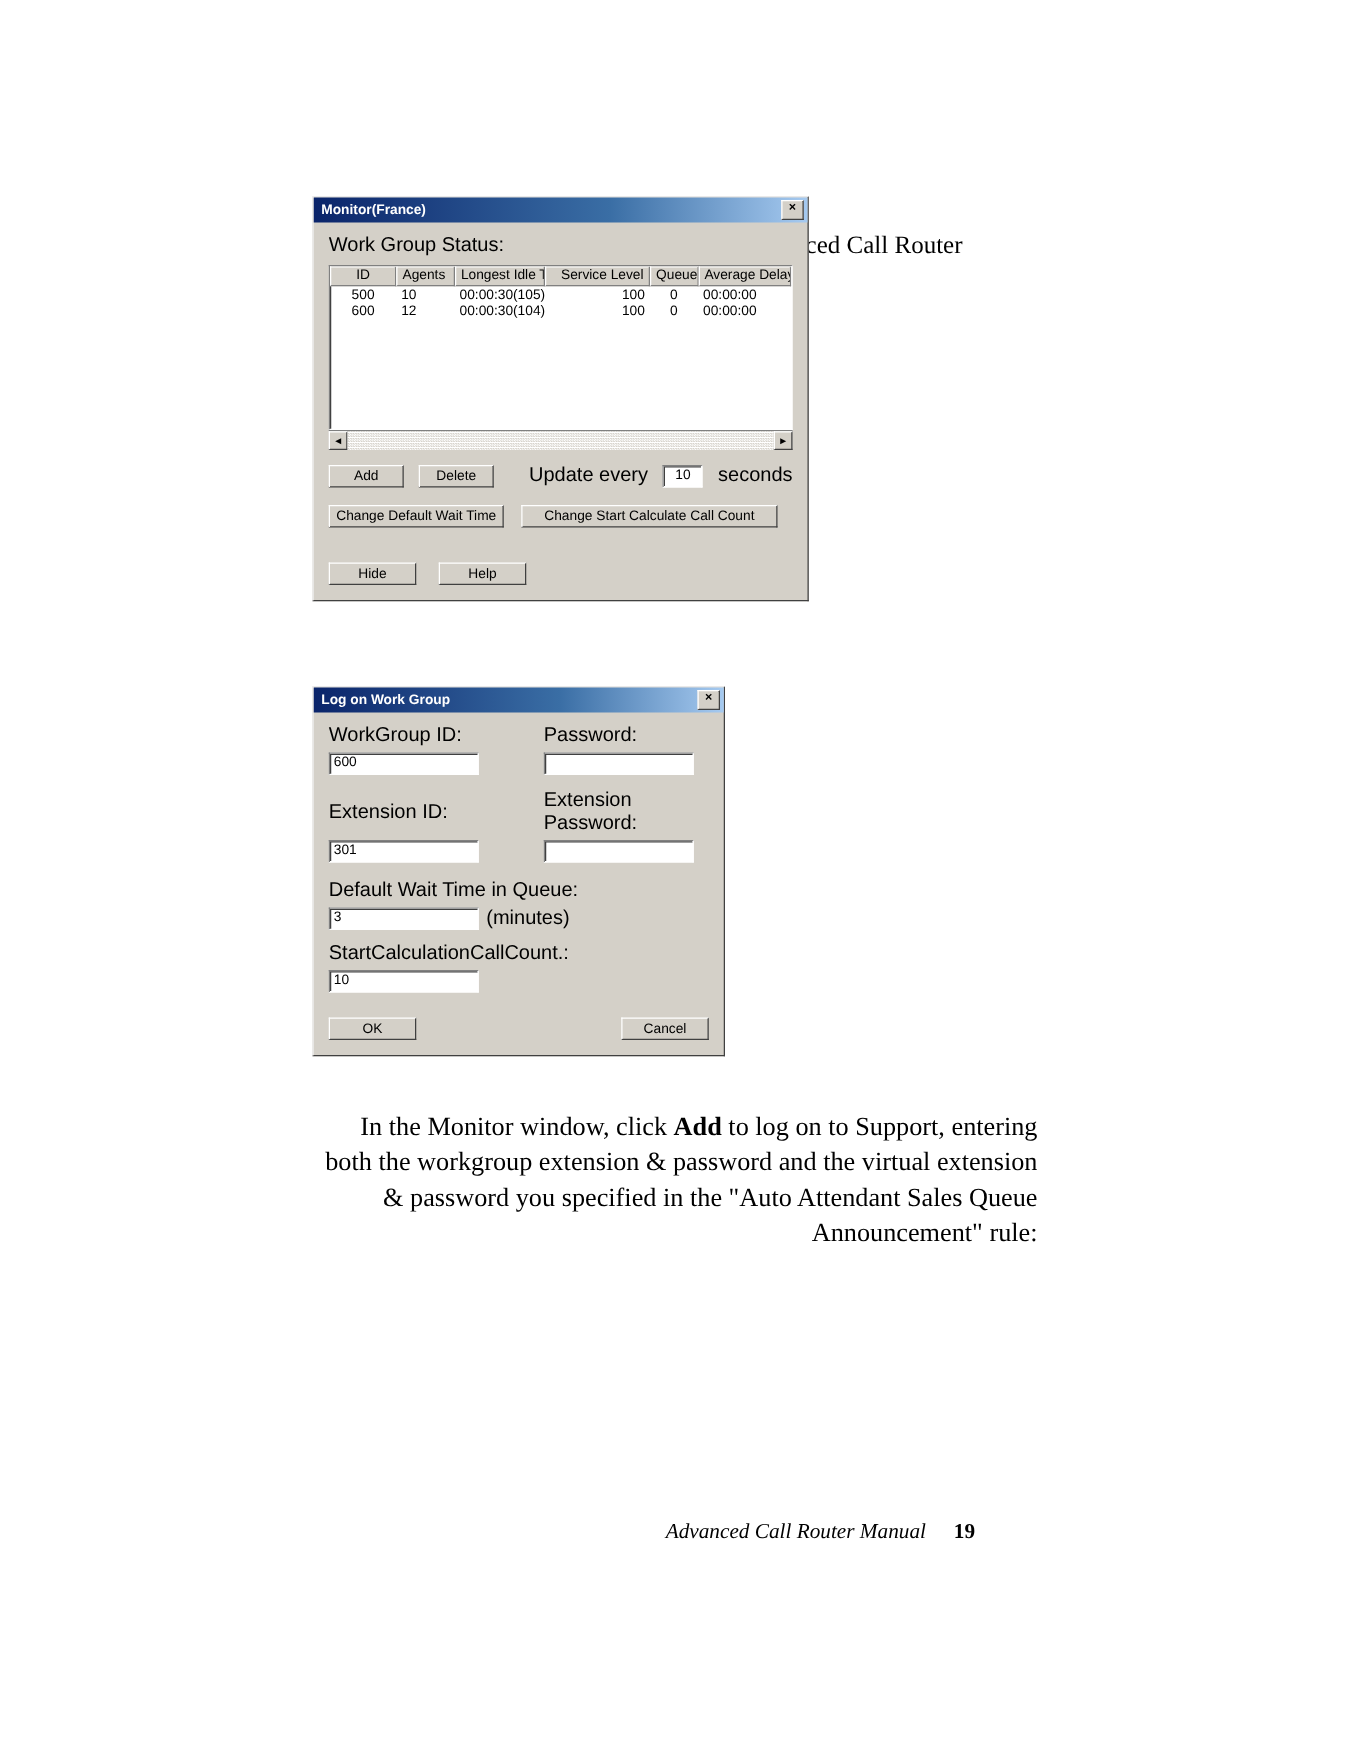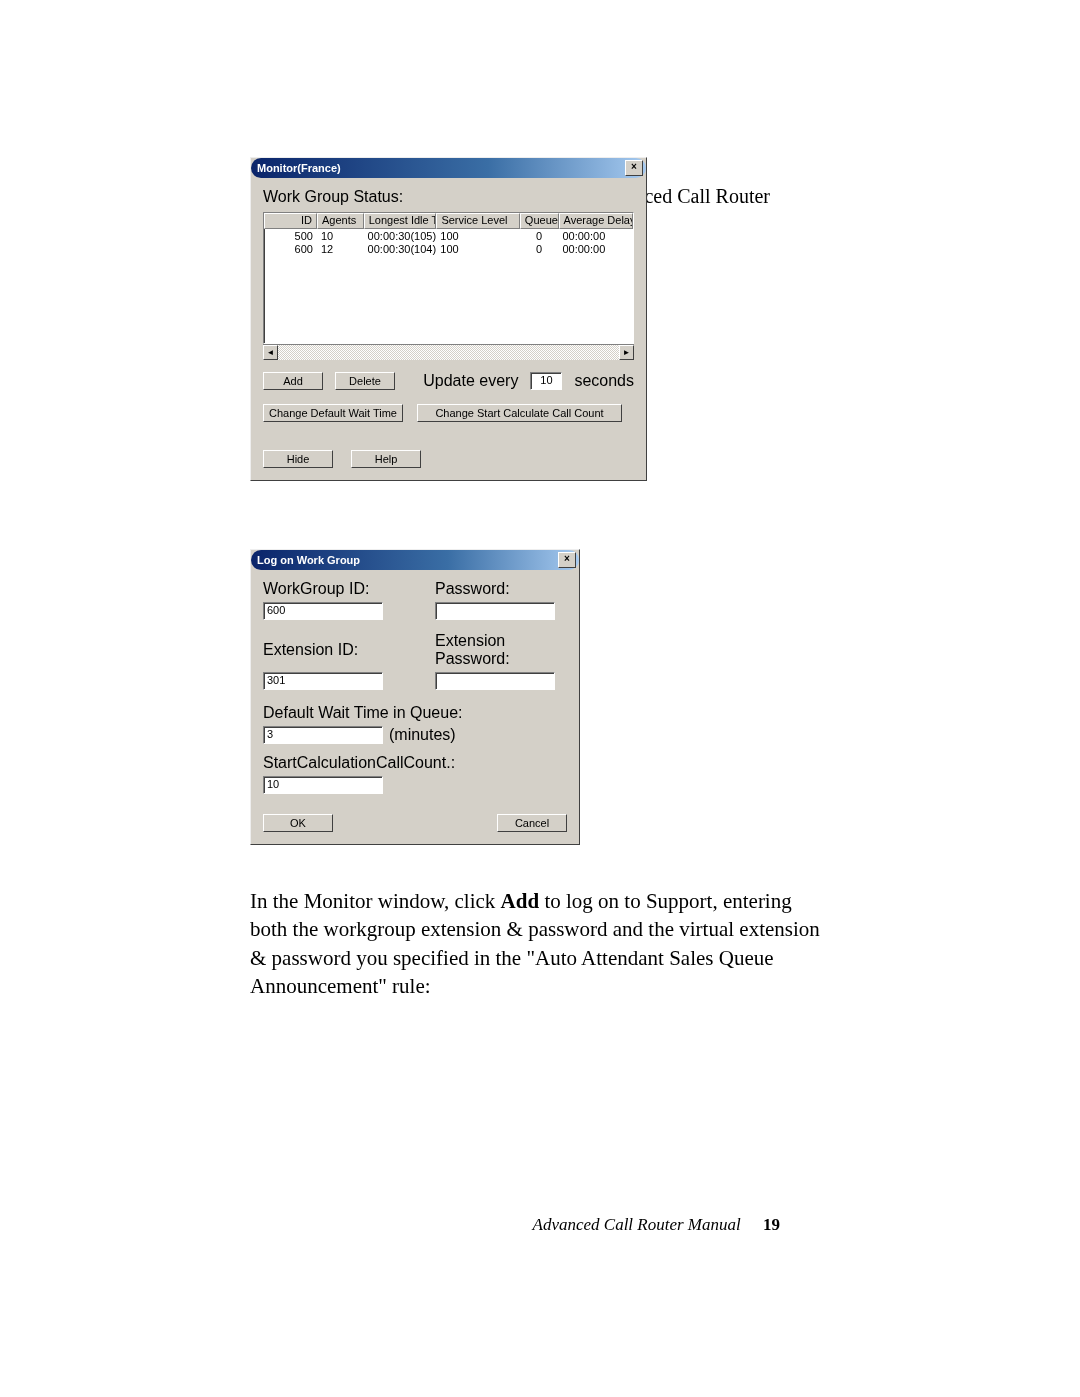--- a/index.html
+++ b/index.html
@@ -39,21 +39,20 @@
   }
   .titlebar {
     display: flex;
     align-items: center;
     justify-content: space-between;
     padding: 2px 3px 2px 6px;
     color: #fff;
     font-weight: bold;
     font-size: 11px;
     background: linear-gradient(90deg, #0a246a 0%, #3a6ea5 60%, #a6caf0 100%);
-    border-radius: 10px;
   }
   .close-btn {
     width: 16px;
     height: 14px;
     background: #d4d0c8;
     border-top: 1px solid #ffffff;
     border-left: 1px solid #ffffff;
     border-right: 1px solid #404040;
     border-bottom: 1px solid #404040;
     color: #000;
@@ -134,24 +133,24 @@
     height: 13px;
     line-height: 13px;
     font-size: 11px;
   }
   .lv-cell {
     padding: 0 4px;
     box-sizing: border-box;
     overflow: hidden;
     white-space: nowrap;
   }
-  .c-id  { width: 58px; text-align: right; }
+  .c-id  { width: 58px; text-align: center; }
   .c-ag  { width: 51px; text-align: left; }
   .c-li  { width: 80px; text-align: left; }
-  .c-sl  { width: 92px; text-align: left; }
+  .c-sl  { width: 92px; text-align: right; }
   .c-q   { width: 42px; text-align: center;}
   .c-ad  { width: 82px; text-align: left;}
   .hscroll {
     display: flex;
     height: 15px;
     background: #d8d8d8;
     border-top: 1px solid #808080;
   }
   .sb-btn {
     width: 15px;
@@ -217,20 +216,21 @@
   .small-input { width: 60px; }
   .form-grid .textbox { width: 120px; }
   .form-grid .textbox.wide { width: 120px; }
   .row-inline { display:flex; align-items:center; gap:6px; }
   
   .body-text {
     margin-top: 42px;
     font-size: 21px;
     line-height: 1.35;
     width: 580px;
+    text-align: right;
   }
   .body-text b { font-weight: bold; }
   .footer {
     position: absolute;
     bottom: 162px;
     right: 300px;
     font-size: 17px;
   }
   .footer .manual { font-style: italic; }
   .footer .pg { font-weight: bold; margin-left: 18px; font-style: normal;}

